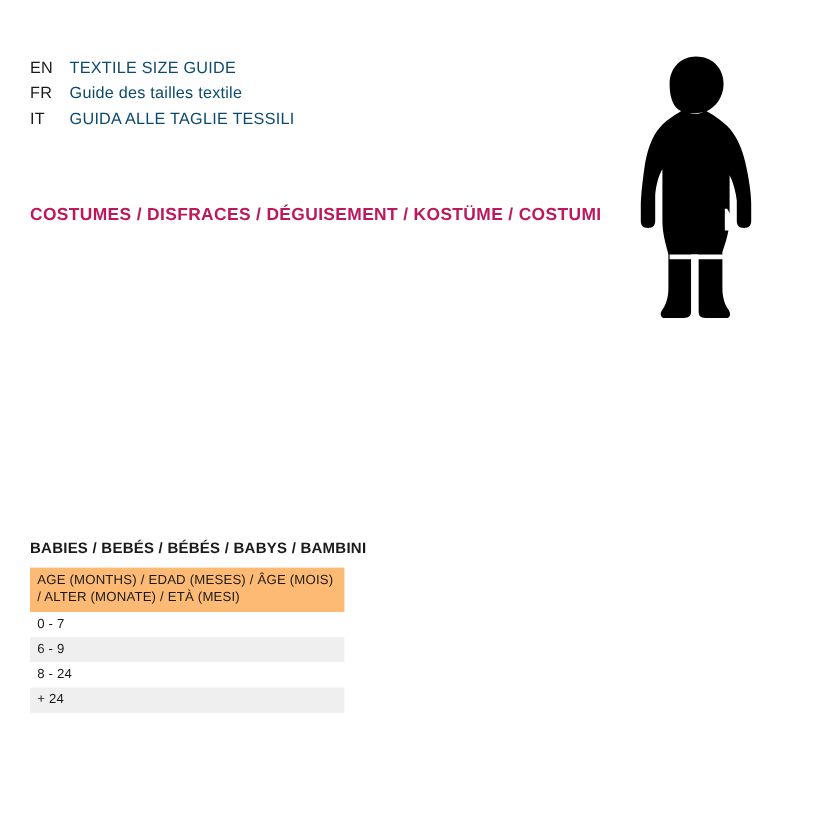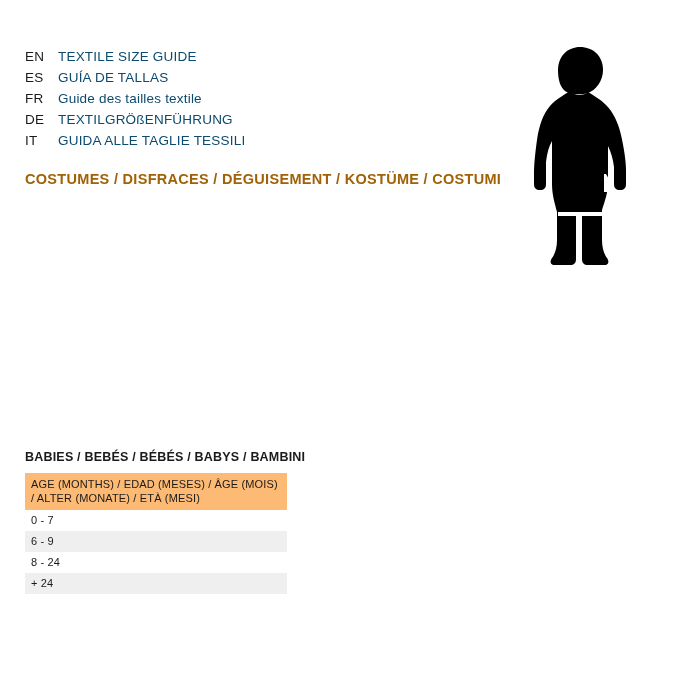--- a/index.html
+++ b/index.html
@@ -51,21 +51,21 @@
     white-space: nowrap;
   }
 
   .category-title {
     position: absolute;
     left: 25px;
     top: 159px;
     font-size: 14.5px;
     font-weight: bold;
     letter-spacing: 0.3px;
-    color: #a16207;
+    color: #be185d;
     white-space: nowrap;
   }
 
   
   .figure-wrap {
     position: absolute;
     left: 500px;
     top: 22px;
     width: 160px;
     height: 240px;
@@ -122,30 +122,22 @@
 <body>
 
 <div class="page">
 
   <div class="lang-block">
     <div class="lang-row">
       <span class="lang-code">EN</span>
       <span class="lang-text">TEXTILE SIZE GUIDE</span>
     </div>
     <div class="lang-row">
-      <span class="lang-code">ES</span>
-      <span class="lang-text">GUÍA DE TALLAS</span>
-    </div>
-    <div class="lang-row">
       <span class="lang-code">FR</span>
       <span class="lang-text">Guide des tailles textile</span>
-    </div>
-    <div class="lang-row">
-      <span class="lang-code">DE</span>
-      <span class="lang-text">TEXTILGRÖßENFÜHRUNG</span>
     </div>
     <div class="lang-row">
       <span class="lang-code">IT</span>
       <span class="lang-text">GUIDA ALLE TAGLIE TESSILI</span>
     </div>
   </div>
 
   <div class="category-title">COSTUMES / DISFRACES / DÉGUISEMENT / KOSTÜME / COSTUMI</div>
 
   <div class="figure-wrap">

